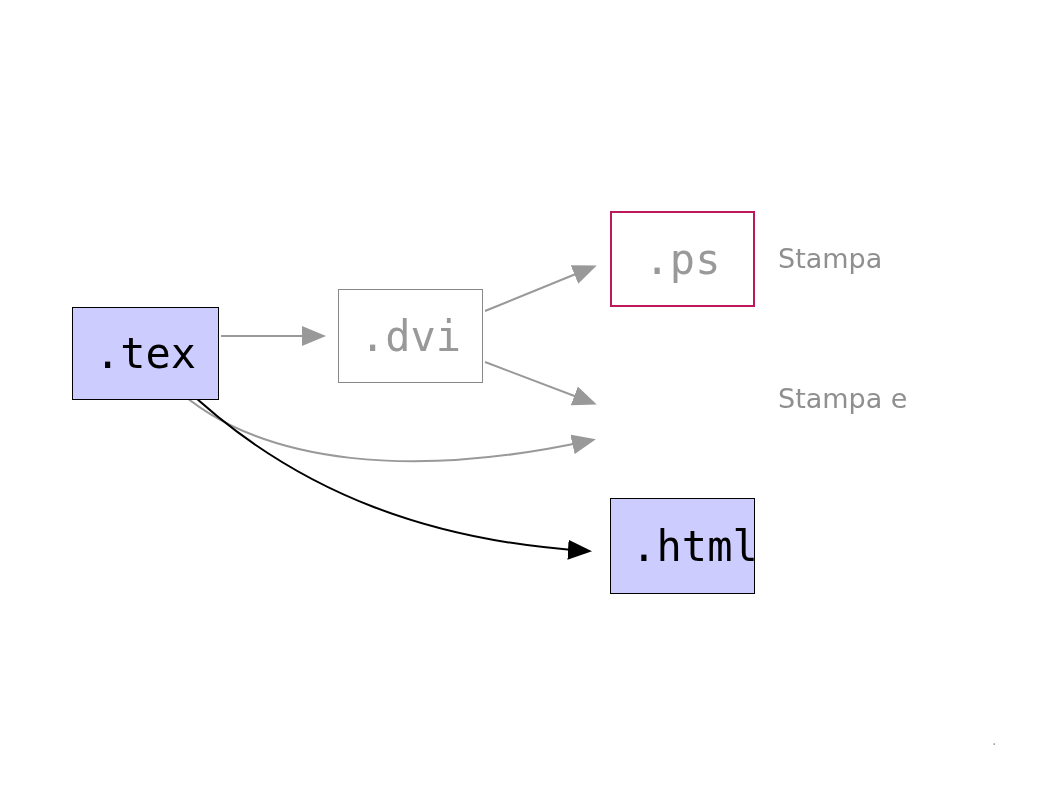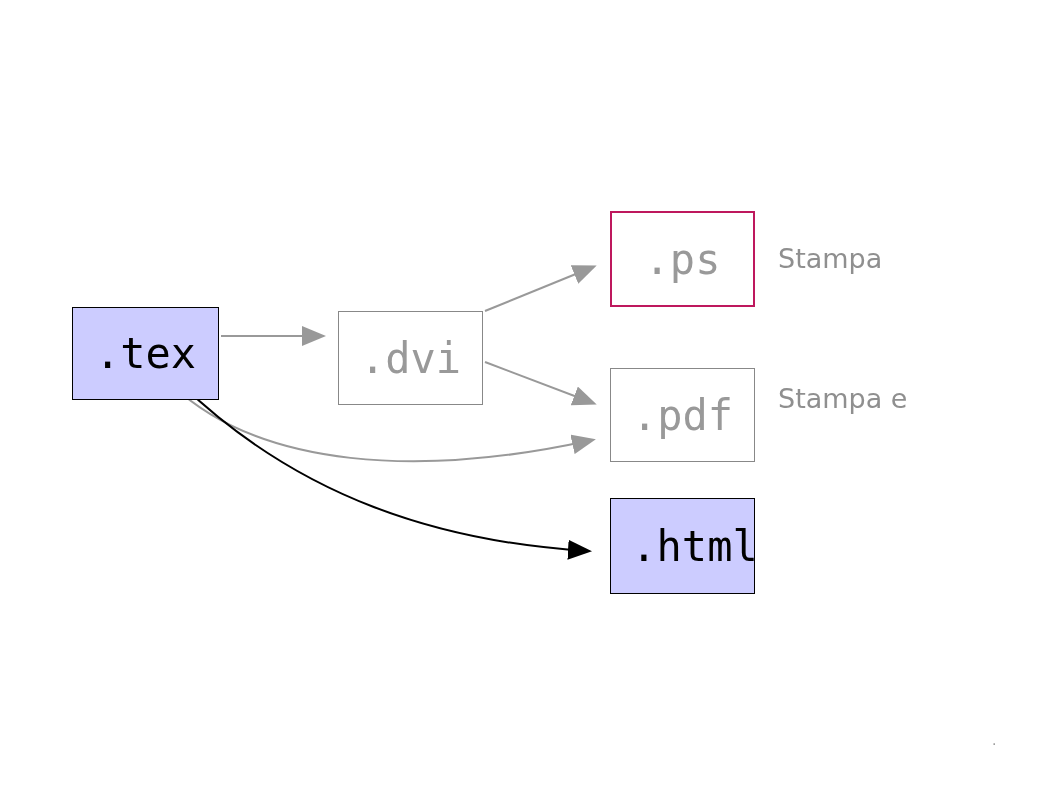--- a/index.html
+++ b/index.html
@@ -34,21 +34,20 @@
     left: 72px; top: 290px; width: 147px; height: 93px;
     background: #ccccff;
     border: 1px solid #000000;
     color: #000000;
     margin-top: 17px;
   }
   .node-dvi {
     left: 338px; top: 289px; width: 145px; height: 94px;
     border: 1px solid #888888;
     color: #999999;
-    margin-top: 22px;
   }
   .node-ps {
     left: 610px; top: 211px; width: 145px; height: 96px;
     border: 2px solid #be185d;
     color: #999999;
   }
   .node-pdf {
     left: 610px; top: 368px; width: 145px; height: 94px;
     border: 1px solid #888888;
     color: #999999;
@@ -112,23 +111,20 @@
   </div>
 
   <div class="node node-dvi">
     <span>.dvi</span>
   </div>
 
   <div class="node node-ps">
     <span>.ps</span>
   </div>
 
-  <div class="node node-pdf">
-    <span>.pdf</span>
-  </div>
 
   <div class="node node-html">
     <span>.html</span>
   </div>
 
   <div class="annotation note-ps">
     <span>Stampa</span>
   </div>
 
   <div class="annotation note-pdf">

